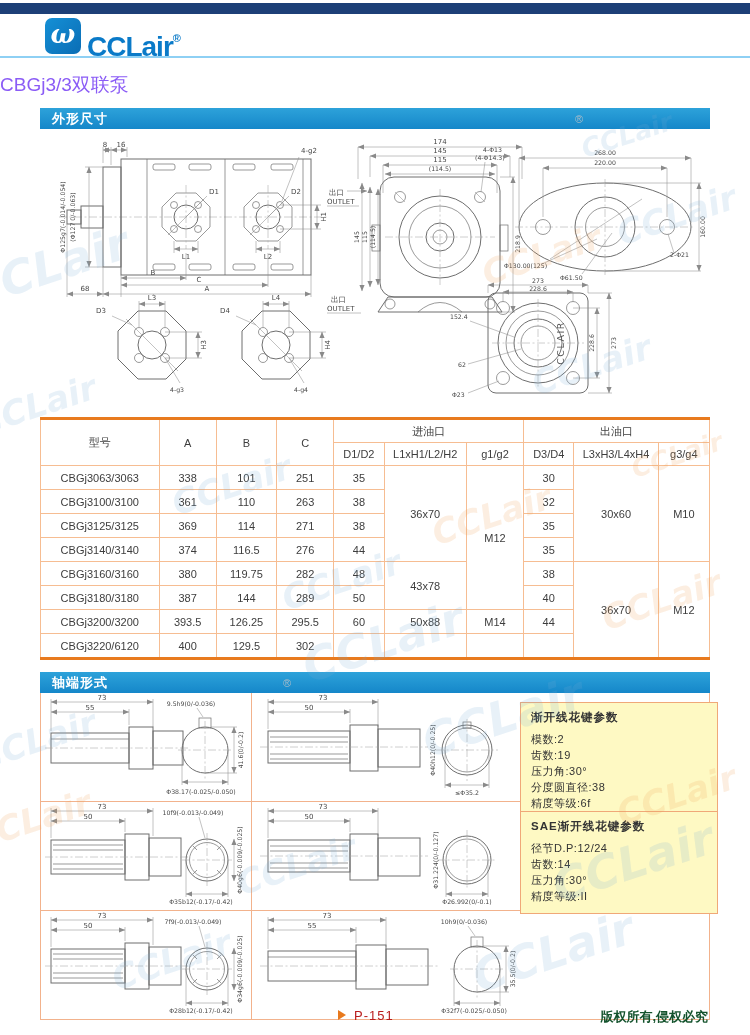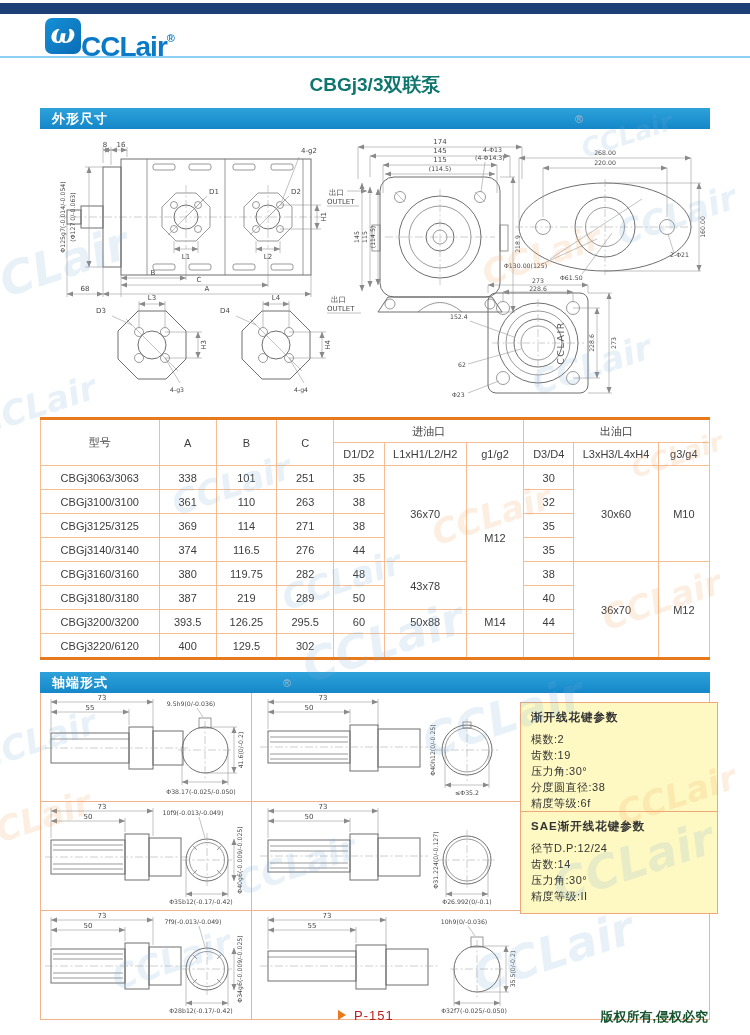--- a/index.html
+++ b/index.html
@@ -4,25 +4,25 @@
 <style>
   html,body{margin:0;padding:0;background:#fff;}
   .page{position:relative;width:750px;height:1035px;background:#fff;overflow:hidden;
         font-family:"Liberation Sans",sans-serif;}
   .topbar{margin-top:3px;height:11px;background:#1d3f77;}
   .hdr{position:relative;height:42px;}
   .logo{position:absolute;left:45px;top:4px;display:flex;align-items:flex-start;}
   .logo-box{width:36px;height:36px;border-radius:7px;background:linear-gradient(135deg,#1590d6,#0a6db5);
             display:flex;align-items:center;justify-content:center;}
   .logo-w{color:#fff;font:bold italic 26px "DejaVu Serif",serif;transform:translateY(-2px);}
-  .brand{color:#0a7ac8;font-weight:bold;font-size:28px;letter-spacing:-1px;line-height:40px;}
+  .brand{color:#0a7ac8;font-weight:bold;font-size:28px;letter-spacing:-1px;margin-left:6px;line-height:40px;}
   .brand-reg{color:#0a7ac8;font-size:11px;vertical-align:14px;font-weight:bold;}
   .tagline{position:absolute;right:40px;bottom:4px;color:#f08200;font-weight:bold;font-size:15px;}
   .hdr-line{height:2px;background:#8ed0f4;}
-  .title{text-align:center;font-size:19px;font-weight:bold;color:#0f766e;margin:14px 0 10px;}
+  .title{font-size:19px;font-weight:normal;color:#8b5cf6;margin:14px 0 10px;}
   .secbar{position:relative;margin:0 40px;height:21px;line-height:21px;
           background:linear-gradient(180deg,#2da2da,#1587c9);color:#fff;
           font-size:13px;font-weight:bold;padding-left:12px;box-sizing:border-box;letter-spacing:1px;}
   .secbar .reg{position:absolute;top:1px;font-size:11px;font-weight:normal;color:#a9bcc9;letter-spacing:0;}
   .draw-area{position:relative;height:278px;margin:0 40px;}
   .abs{position:absolute;}
   svg{overflow:visible;}
   .o{stroke:#6e6e6e;fill:none;stroke-width:1;}
   .o2{stroke:#6e6e6e;fill:none;stroke-width:0.7;}
   .d{stroke:#8f8f8f;fill:none;stroke-width:0.55;}
@@ -402,21 +402,21 @@
         <td>282</td>
         <td>48</td>
         <td rowspan="2">43x78</td>
         <td>38</td>
         <td rowspan="4">36x70</td>
         <td rowspan="4">M12</td>
       </tr>
       <tr>
         <td>CBGj3180/3180</td>
         <td>387</td>
-        <td>219</td>
+        <td>144</td>
         <td>289</td>
         <td>50</td>
         <td>40</td>
       </tr>
       <tr>
         <td>CBGj3200/3200</td>
         <td>393.5</td>
         <td>126.25</td>
         <td>295.5</td>
         <td>60</td>

